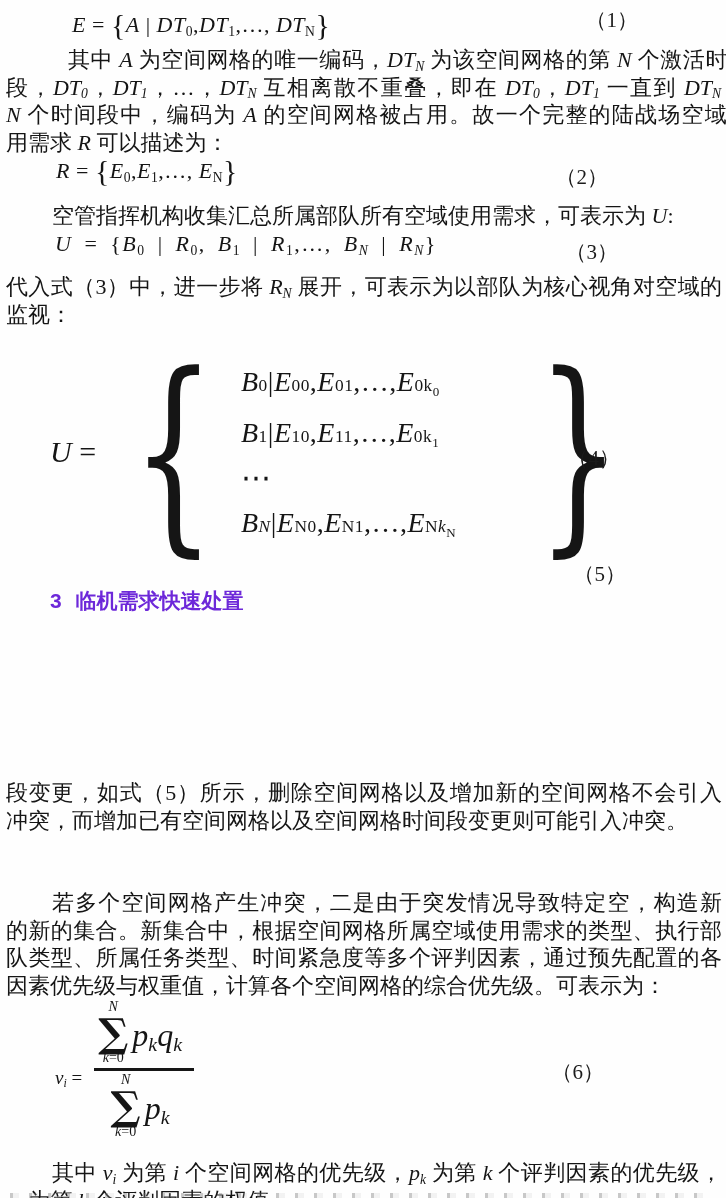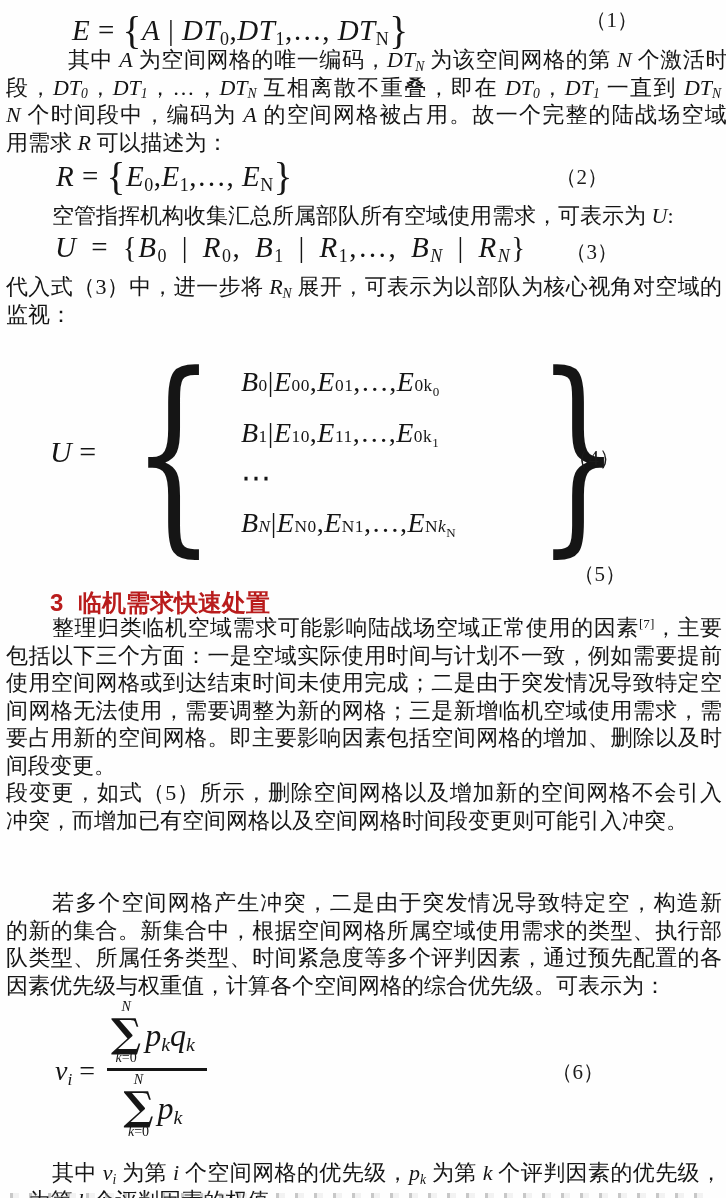--- a/index.html
+++ b/index.html
@@ -18,21 +18,21 @@
   .ln.short{ text-align-last:left; }
   .ln.first{ text-indent:46px; }
   #p1 .ln.first{ text-indent:62px; }
 
   i{ font-style:italic; }
   sub{ font-size:62%; line-height:0; position:relative; vertical-align:baseline; top:0.28em; }
   sub sub{ font-size:75%; top:0.4em; }
   sup{ font-size:60%; line-height:0; position:relative; vertical-align:baseline; top:-0.55em; }
 
   
-  .eq{ position:absolute; white-space:nowrap; font-size:29px; letter-spacing:0.5px; }
+  .eq{ position:absolute; white-space:nowrap; font-size:22px; letter-spacing:0.5px; }
   #eq1{ top:8px;   left:72px; }
   #eq2{ top:154px; left:56px; }
   #eq3{ top:231px; left:55px; letter-spacing:1.5px; word-spacing:5px; }
   .bb{ font-size:136%; vertical-align:-0.1em; }
 
   .eqnum{ position:absolute; font-size:21px; color:#1b1b1b; }
   #n1{ top:6px;    right:88px; }
   #n2{ top:163px;  right:118px; }
   #n3{ top:238px;  right:108px; }
   #n4{ top:444px;  right:106px; }
@@ -44,33 +44,33 @@
   #eq4 .lhs{ font-size:30px; margin-right:10px; }
   .brace{ display:inline-block; font-family:"DejaVu Serif","Liberation Serif",serif;
           font-size:212px; line-height:192px; font-weight:400;
           transform:scaleX(0.62); }
   #eq4 .rows{ display:flex; flex-direction:column; margin:0 2px 0 0; min-width:268px; }
   #eq4 .row{ height:51px; display:flex; align-items:center; font-size:28px; white-space:nowrap; letter-spacing:0.5px; }
   #eq4 .row.dots{ height:39px; font-size:30px; }
 
   
   #eq6{ position:absolute; top:1000px; left:55px; display:flex; align-items:center; }
-  #eq6 .lhs{ font-size:28px; margin-right:12px; position:relative; top:1px; }
+  #eq6 .lhs{ font-size:19px; margin-right:12px; position:relative; top:8px; }
   .frac{ display:inline-flex; flex-direction:column; align-items:center; }
   .fnum{ display:flex; align-items:center; padding:0 12px 2px 4px; border-bottom:3px solid #161616; }
   .fden{ display:flex; align-items:center; padding:2px 12px 0 4px; }
   .sumblk{ display:inline-flex; flex-direction:column; align-items:center; }
   .lim{ font-size:14px; line-height:1.05; white-space:nowrap; }
   .sigma{ font-size:40px; line-height:0.92; font-weight:bold; font-family:"DejaVu Serif","Liberation Serif",serif; }
   .op{ font-size:32px; margin-left:4px; position:relative; top:2px; white-space:nowrap; }
 
   
   #heading{ position:absolute; top:587px; left:50px;
     font-family:"Liberation Sans","DejaVu Sans",sans-serif;
-    font-weight:bold; font-size:24px; word-spacing:8px; color:#b91c1c; }
+    font-weight:bold; font-size:21px; word-spacing:8px; color:#6d28d9; }
 
   
   #p1{ top:46px; }
   #p2{ top:202px; }
   #p3{ top:273px; }
   #p4{ top:614px; }
   #p5{ top:779px; }
   #p6{ top:889px; }
   #p7{ top:1136px;margin-top:23px; }
 
@@ -122,28 +122,20 @@
       <span class="row"><i>B</i><sub><i>N</i></sub> | <i>E</i><sub>N0</sub>,<i>E</i><sub>N1</sub>,…, <i>E</i><sub>N<i>k</i><sub>N</sub></sub></span>
     </span>
     <span class="brace">}</span>
   </div>
   <div class="eqnum" id="n4">（4）</div>
 
   <div class="eqnum" id="n5">（5）</div>
 
   <div id="heading">3 临机需求快速处置</div>
 
-  <div class="para" id="p4">
-    <div class="ln first">整理归类临机空域需求可能影响陆战场空域正常使用的因素<sup>[7]</sup>，主要</div>
-    <div class="ln">包括以下三个方面：一是空域实际使用时间与计划不一致，例如需要提前</div>
-    <div class="ln">使用空间网格或到达结束时间未使用完成；二是由于突发情况导致特定空</div>
-    <div class="ln">间网格无法使用，需要调整为新的网格；三是新增临机空域使用需求，需</div>
-    <div class="ln">要占用新的空间网格。即主要影响因素包括空间网格的增加、删除以及时</div>
-    <div class="ln short">间段变更。</div>
-  </div>
 
   <div class="para" id="p5">
     <div class="ln">段变更，如式（5）所示，删除空间网格以及增加新的空间网格不会引入</div>
     <div class="ln short">冲突，而增加已有空间网格以及空间网格时间段变更则可能引入冲突。</div>
   </div>
 
   <div class="para" id="p6">
     <div class="ln first">若多个空间网格产生冲突，二是由于突发情况导致特定空，构造新</div>
     <div class="ln">的新的集合。新集合中，根据空间网格所属空域使用需求的类型、执行部</div>
     <div class="ln">队类型、所属任务类型、时间紧急度等多个评判因素，通过预先配置的各</div>

